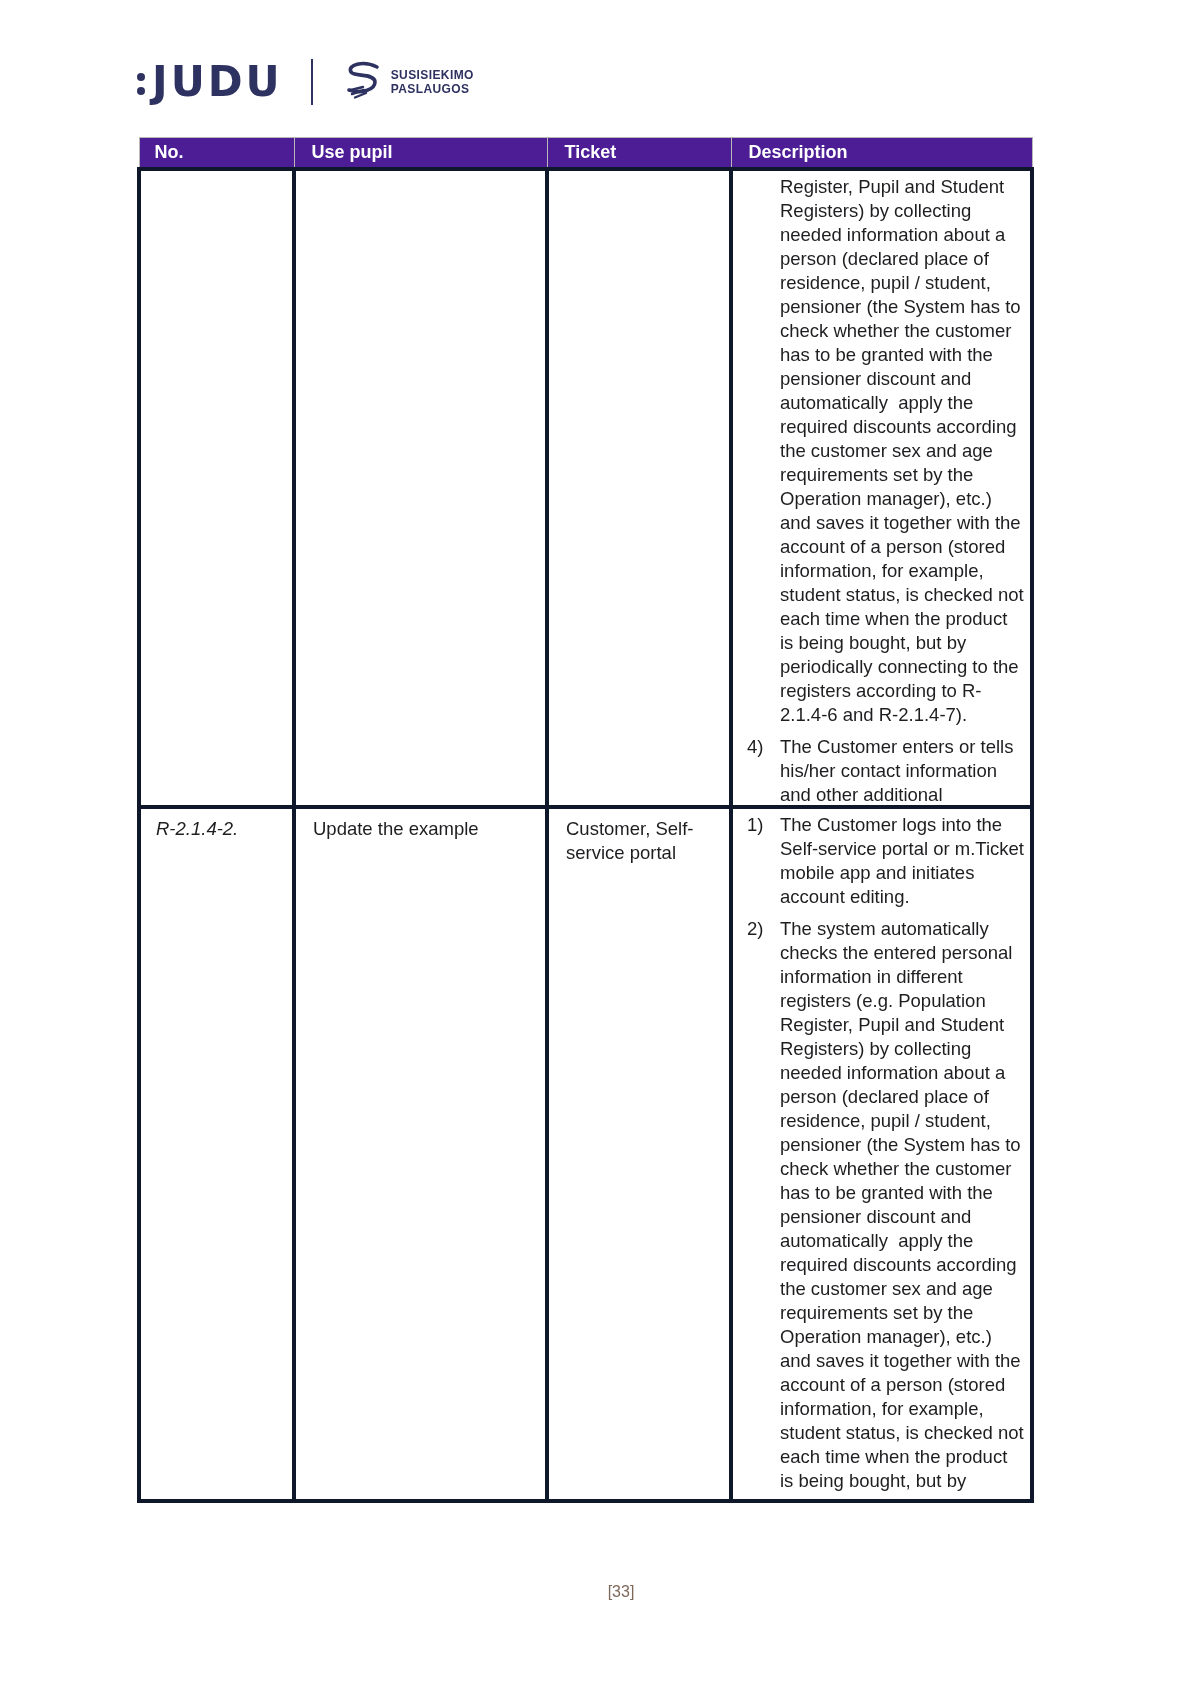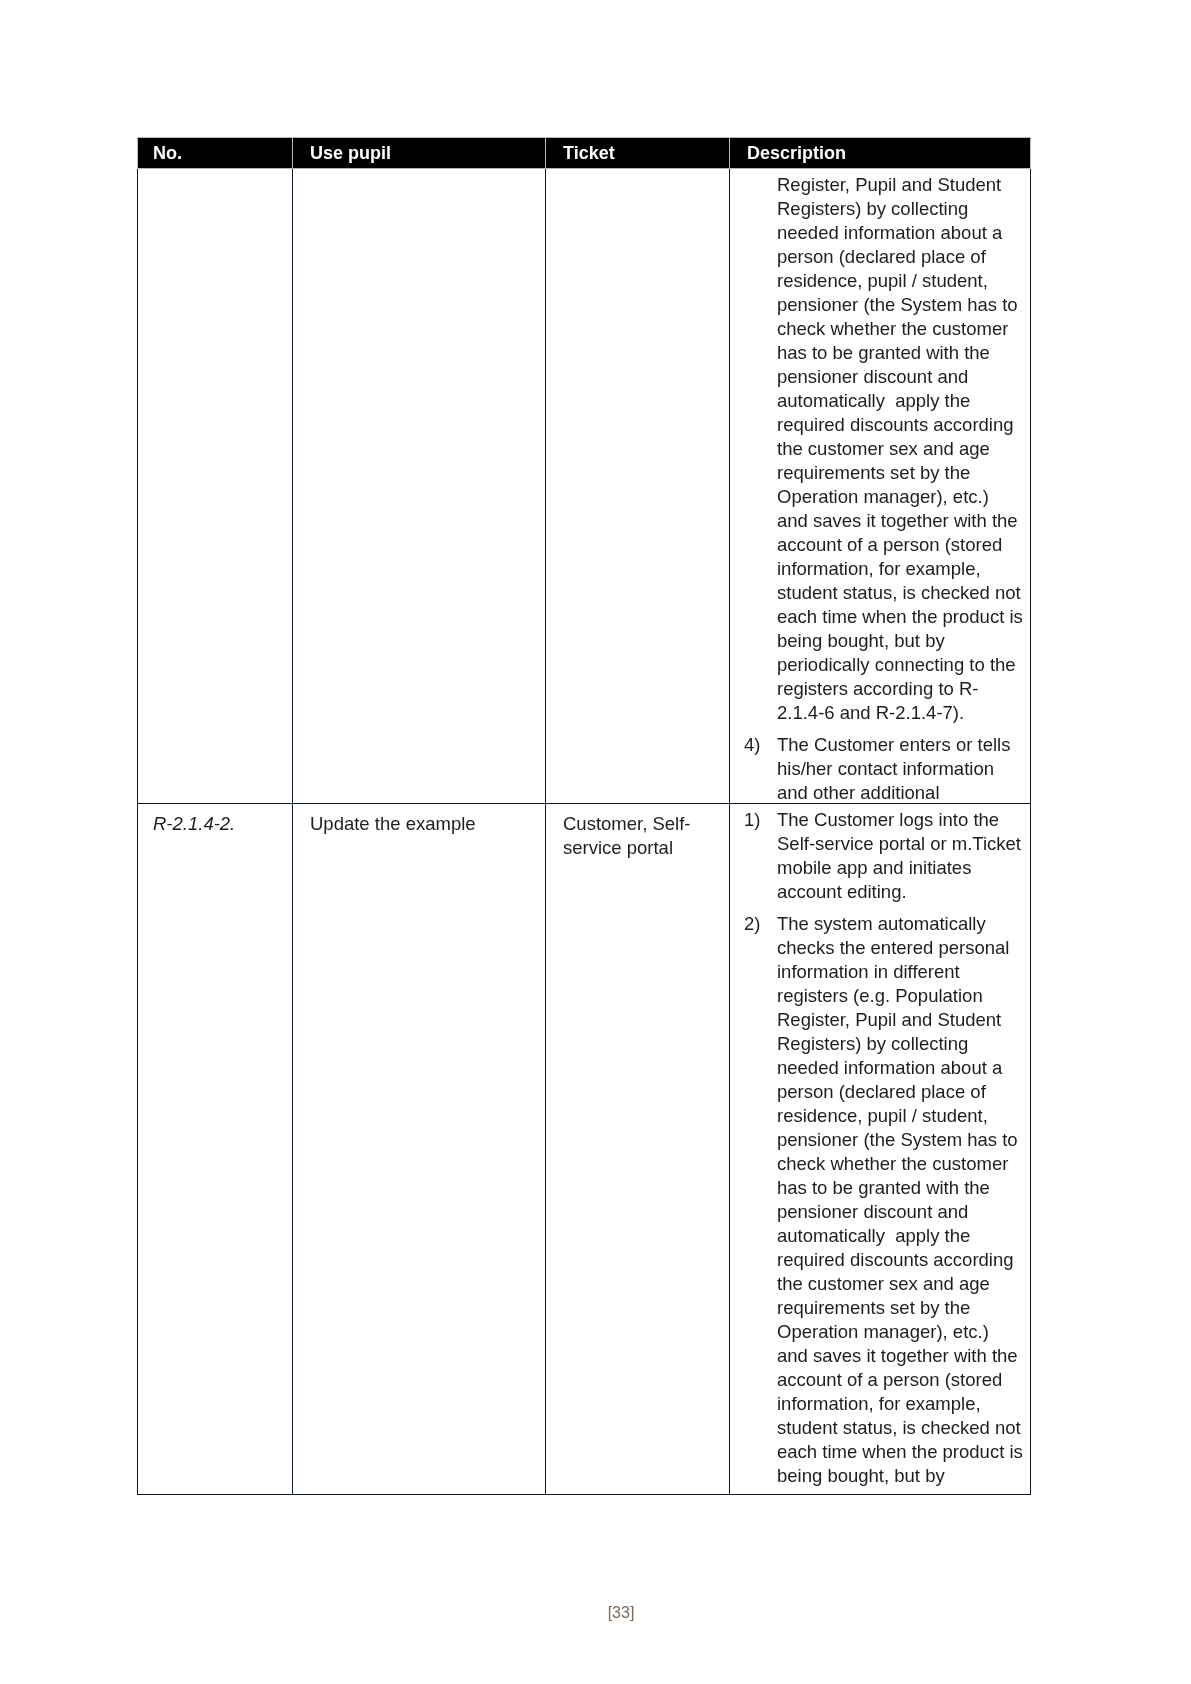--- a/index.html
+++ b/index.html
@@ -27,55 +27,79 @@
   .partner-text {
     color:#2e3260; font-weight:bold; font-size:12px; line-height:14px; letter-spacing:0.4px;
   }
 
   
   .uc-table {
     position:absolute; left:137px; top:137px; width:893px;
     border-collapse:collapse; table-layout:fixed;
   }
   .uc-table th {
-    background:#000000; color:#ffffff; text-align:left;
+    background:#4c1d95; color:#ffffff; text-align:left;
     font-size:18px; font-weight:bold;
     height:31px; padding:4px 6px 4px 17px;
     border:1px solid #b8b8b8; border-bottom:1px solid #b8b8b8;
   }
   .uc-table th.h-no { padding-left:15px; }
   .uc-table td {
-    border:1px solid #0f172a; vertical-align:top;
+    border:4px solid #0f172a; vertical-align:top;
     font-size:18.5px; line-height:24px; color:#1e1e21;
     padding:8px 8px 4px 17px;
   }
   td.no-cell { padding-left:15px;font-style:italic; }
   td.actors-cell { }
   td.desc-cell { padding:4px 6px 4px 14px; }
   .desc-box { overflow:hidden; }
   .desc-box.r1 { height:626px; }
   .desc-box.r2 { height:682px; }
   .cont { margin-left:33px; white-space:pre-wrap; }
   .item { display:flex; margin-top:8px; }
   .item.first { margin-top:0; }
   .item .num { flex:0 0 33px; }
   .item .txt { flex:1; white-space:pre-wrap; }
   .cont + .item { margin-top:8px; }
 
   
   .footer {
     position:absolute; top:1583px; left:621px; transform:translateX(-50%);
-    font-size:16px; color:#7d685a;margin-top:21px;
+    font-size:16px; color:#7d685a;
   }
 </style>
 </head>
 <body>
 
 <div class="page">
 
+  <div class="logo-bar">
+    <div class="judu-wordmark">
+      <span class="judu-dots">
+          <i></i>
+          <i></i>
+        </span>
+      <span class="judu-text">JUDU</span>
+    </div>
+    <div class="logo-divider"></div>
+    <div class="partner">
+      <span>
+        <svg width="44" height="40" viewBox="0 0 44 40" fill="none" xmlns="http://www.w3.org/2000/svg">
+          <path d="M38 7 C24 0 8 5 12 12 C15 17 36 13 36 22 C36 30 22 34 10 30" stroke="#2e3260" stroke-width="3.6" fill="none" stroke-linecap="round"></path>
+          <path d="M12 30 L24 27" stroke="#2e3260" stroke-width="2.4" stroke-linecap="round"></path>
+          <path d="M13 34 L25 30" stroke="#2e3260" stroke-width="2.4" stroke-linecap="round"></path>
+          <path d="M16 37.5 L27 33" stroke="#2e3260" stroke-width="2.4" stroke-linecap="round"></path>
+        </svg>
+      </span>
+      <span class="partner-text">
+        <span>SUSISIEKIMO</span><br>
+        <span>PASLAUGOS</span>
+      </span>
+    </div>
+  </div>
 
   <table class="uc-table">
     <colgroup>
       <col style="width:155px">
         <col style="width:253px">
         <col style="width:184px">
         <col style="width:301px">
     </colgroup>
     <thead>
       <tr>

